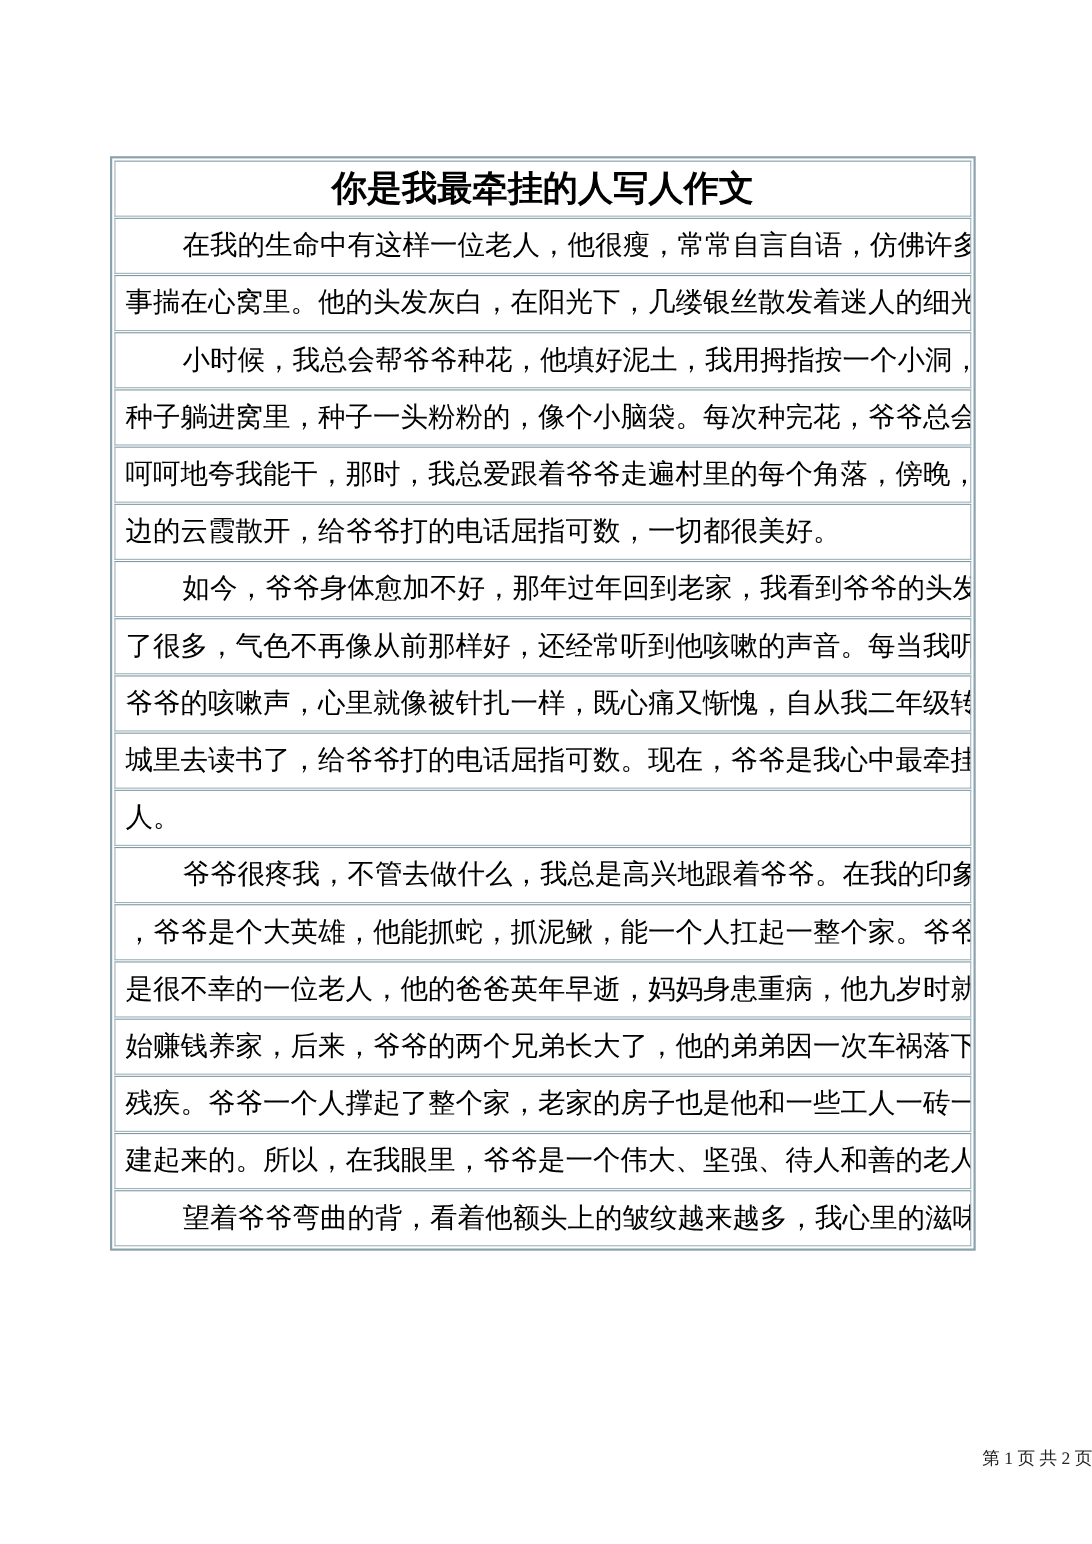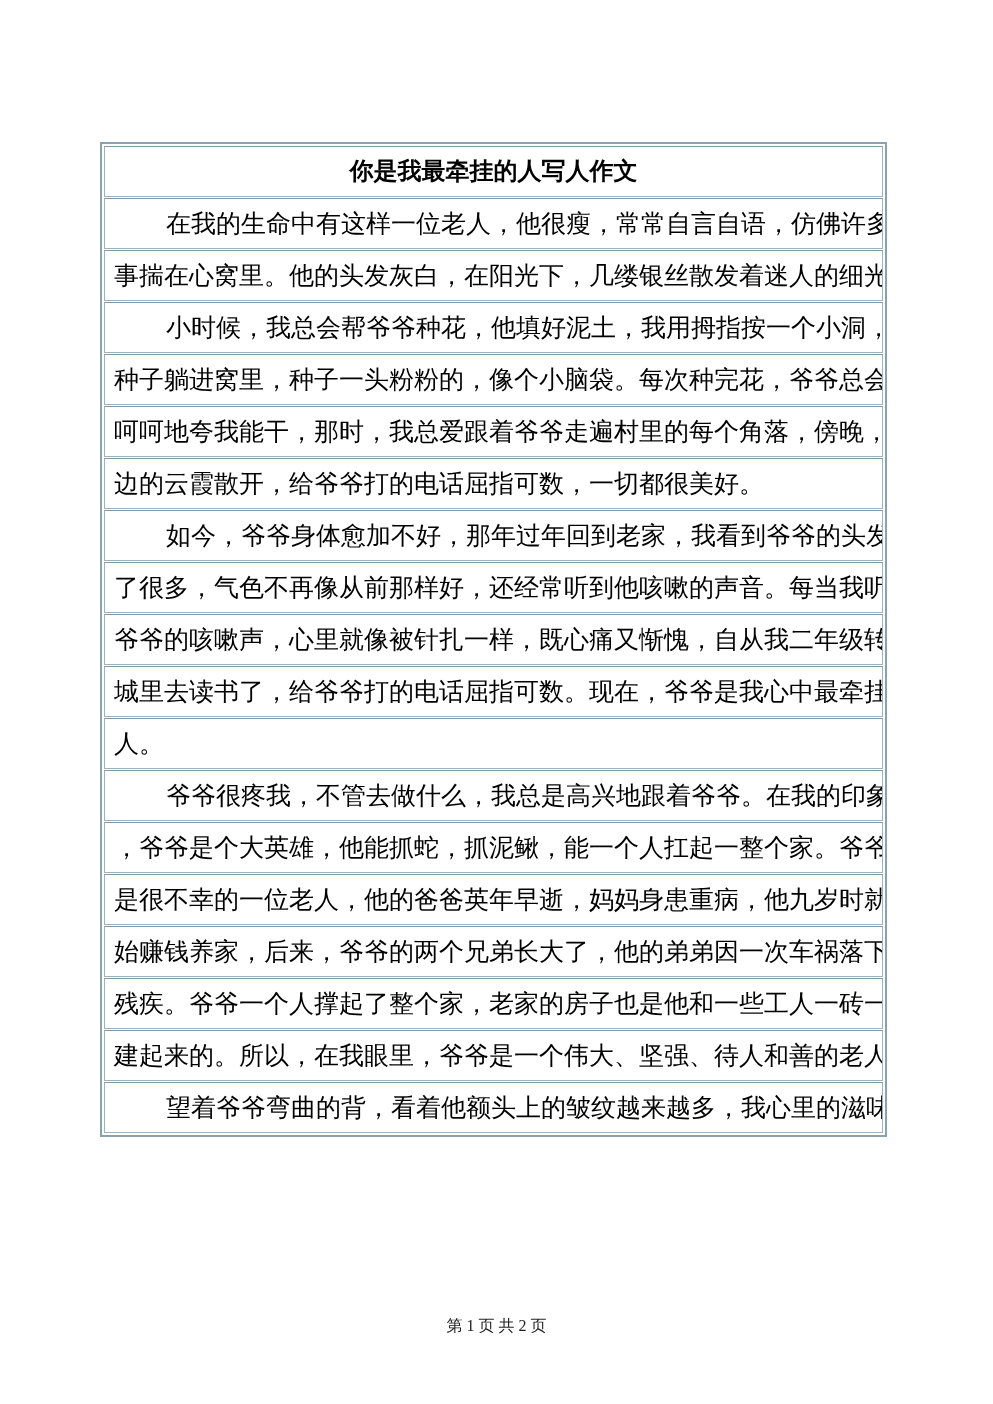--- a/index.html
+++ b/index.html
@@ -35,32 +35,32 @@
     padding: 0 9px;
     font-size: 25px;
     color: #000000;
     white-space: nowrap;
     overflow: hidden;
     background: #ffffff;
   }
   .row.title {
     font-weight: bold;
     text-align: center;
-    font-size: 24px;
+    font-size: 32px;
     white-space: normal;
   }
   .row.indent {
     text-indent: 52px;
   }
   .page-footer {
     position: absolute;
     left: 0;
     top: 1316px;
     width: 993px;
-    text-align: center;
+    text-align: right;
     font-size: 16px;
     color: #222222;
     font-family: "Liberation Serif", serif;
   }
 </style>
 </head>
 <body>
 
 <div class="page">
 

